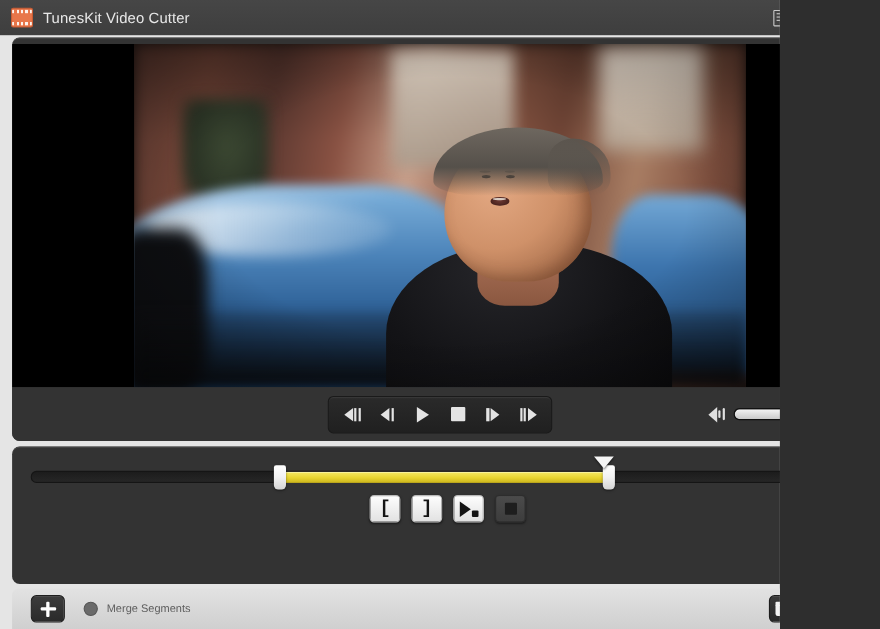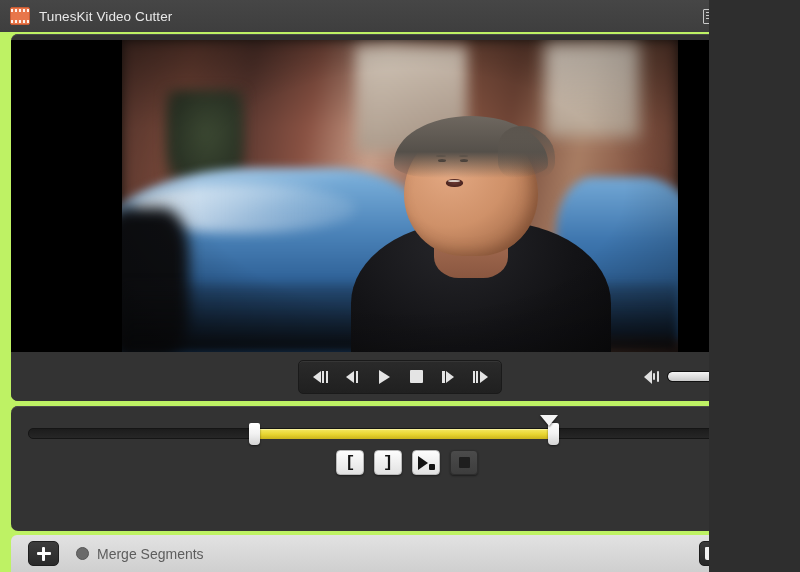--- a/index.html
+++ b/index.html
@@ -12,21 +12,21 @@
     width: 800px;
     height: 572px;
     overflow: hidden;
     font-family: "Liberation Sans", sans-serif;
     -webkit-font-smoothing: antialiased;
   }
   .app {
     position: relative;
     width: 709px;
     height: 572px;
-    background: #bef264;
+    background: #e5e5e5;
     overflow: hidden;
   }
 
   
   .titlebar {
     position: absolute;
     left: 0; top: 0;
     width: 800px; height: 32px;
     background: linear-gradient(to bottom, #464646 0%, #3e3e3e 100%);
     display: flex;
@@ -524,21 +524,21 @@
     margin-left: 17px;
     width: 13px; height: 13px;
     border-radius: 50%;
     background: #6a6a6a;
     border: 1px solid #565656;
     box-sizing: border-box;
   }
   .merge-label {
     margin-left: 8px;
     color: #5d5d5d;
-    font-size: 14px;
+    font-size: 10px;
     text-align: center;
   }
   .bb-right {
     margin-left: auto;
     margin-right: 20px;
     display: flex;
     gap: 12px;
   }
   .bb-icon {
     width: 29px; height: 25px;

